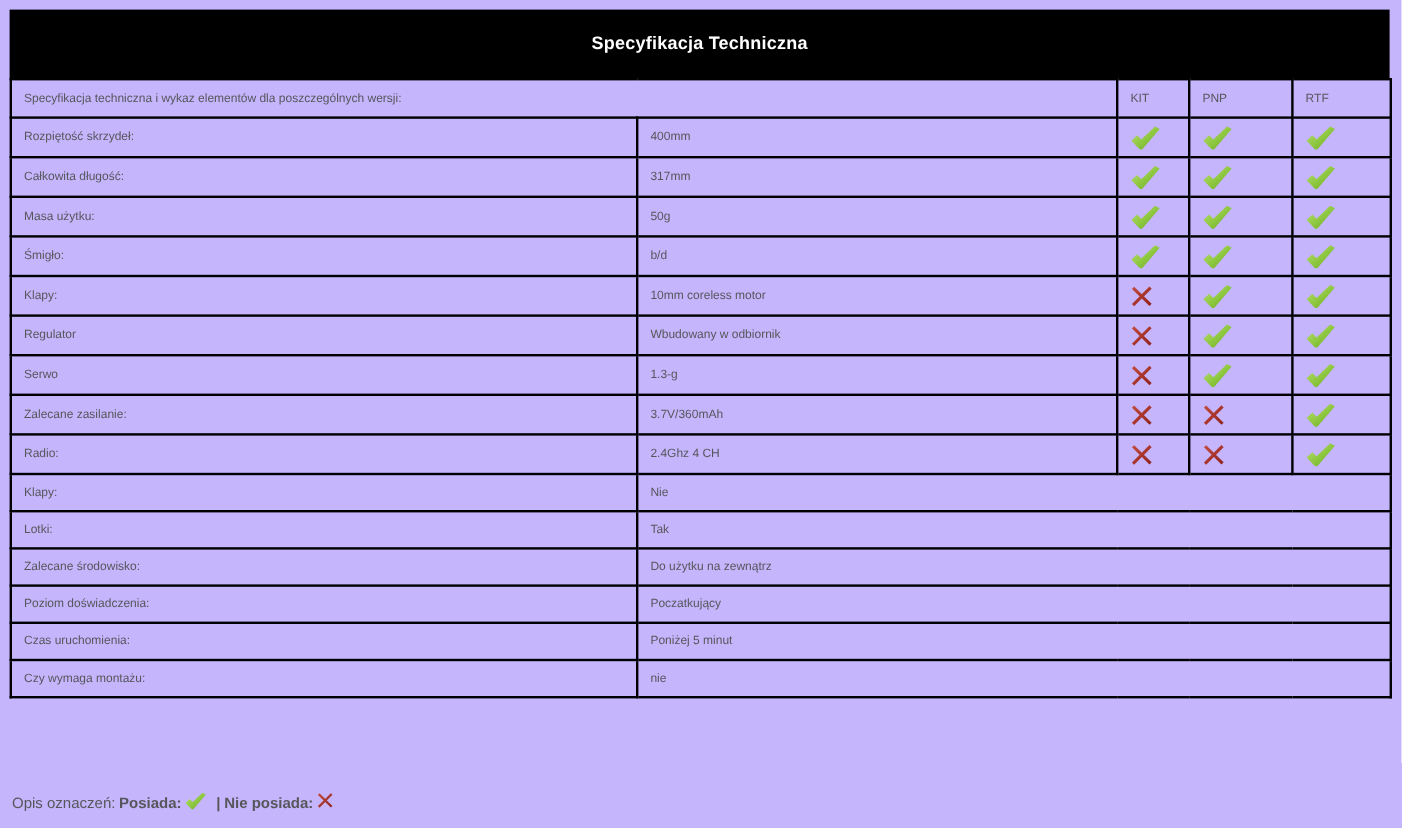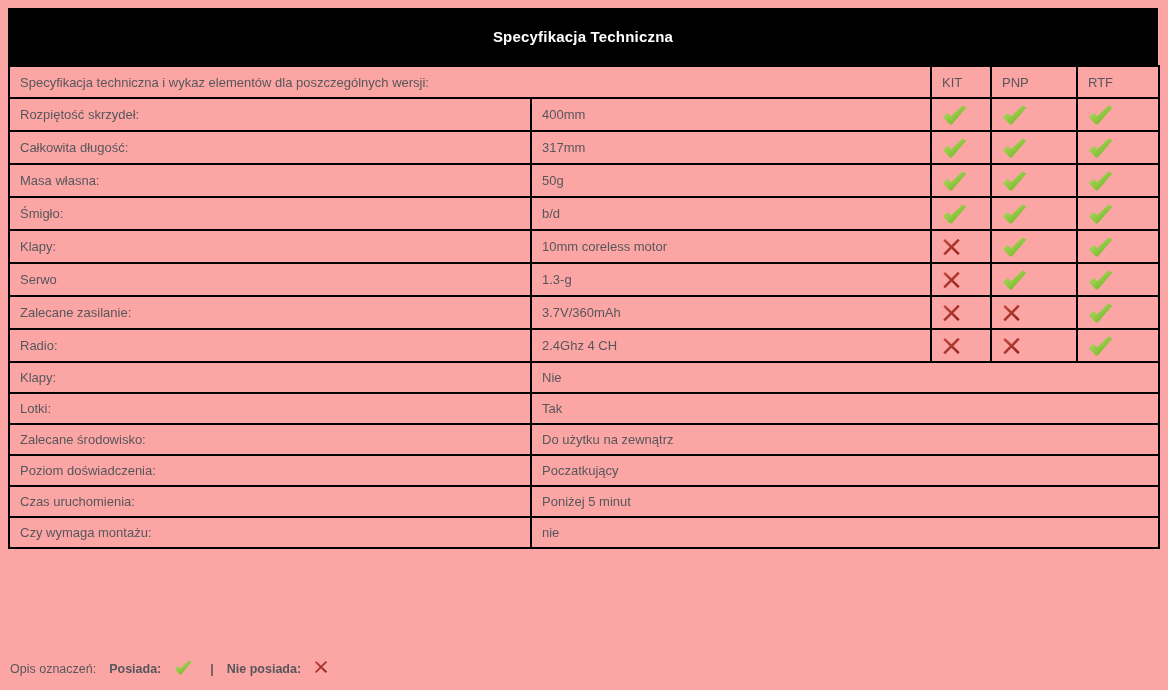--- a/index.html
+++ b/index.html
@@ -1,52 +1,52 @@
 <!DOCTYPE html>
 <html><head>
 <meta charset="utf-8">
 <style>
   html,body{margin:0;padding:0;background:#fff;}
   .page{
     position:relative;
     width:1168px;height:690px;
-    background:#fca5a5;
+    background:#c4b5fd;
     font-family:"Liberation Sans",sans-serif;
     color:#57575b;
     overflow:hidden;
   }
   .spec-block{position:absolute;left:8px;top:8px;width:1150px;}
   .title-bar{
     background:#000;color:#fff;
     height:57px;line-height:57px;
     text-align:center;font-weight:bold;font-size:15px;
     letter-spacing:.2px;
   }
   table.spec-table{
     border-collapse:collapse;width:100%;table-layout:fixed;
-    font-size:13px;color:#57575b;
+    font-size:10px;color:#57575b;
   }
   table.spec-table td{
     border:2px solid #000;
     vertical-align:middle;
     padding:0 10px;
     overflow:hidden;white-space:nowrap;
   }
   tr.hdr{height:32px;}
   tr.spec{height:33px;}
   tr.info{height:31px;}
   td.c-mark{padding:0 0 0 8px;}
   td.rtf{border:3px solid #d41f26;}
   .c-mark svg{display:block;}
   svg.svg-check{width:25px;height:20px;}
   svg.svg-cross{width:19px;height:18px;}
   .legend{
     position:absolute;left:10px;top:662px;
     font-size:12.5px;color:#57575b;
-    display:flex;align-items:center;gap:13px;
+    display:flex;align-items:center;gap:3px;
     white-space:pre;
   }
   .legend b{font-weight:bold;}
   .legend .icon{display:inline-flex;align-items:center;}
   .legend svg.svg-check{width:18px;height:15px;margin-top:-4px;}
   .legend svg.svg-cross{width:14px;height:14px;margin-top:-4px;}
   .defs-holder{position:absolute;width:0;height:0;overflow:hidden;}
 </style>
 </head>
 <body>
@@ -107,21 +107,21 @@
                   <path d="M0.8 12.3 L5.6 7.8 L9.1 11.3 L20.5 0.4 L24.4 2.5 L9.8 19.6 L7.9 19.6 Z" fill="url(#gradCheck)"></path>
                 </svg></span></td>
             <td class="c-mark"><span><svg class="svg-check" viewBox="0 0 25 20">
                   <path d="M0.8 12.3 L5.6 7.8 L9.1 11.3 L20.5 0.4 L24.4 2.5 L9.8 19.6 L7.9 19.6 Z" fill="url(#gradCheck)"></path>
                 </svg></span></td>
             <td class="c-mark rtf"><span><svg class="svg-check" viewBox="0 0 25 20">
                   <path d="M0.8 12.3 L5.6 7.8 L9.1 11.3 L20.5 0.4 L24.4 2.5 L9.8 19.6 L7.9 19.6 Z" fill="url(#gradCheck)"></path>
                 </svg></span></td>
           </tr>
           <tr class="spec">
-            <td>Masa własna:</td>
+            <td>Masa użytku:</td>
             <td>50g</td>
             <td class="c-mark"><span><svg class="svg-check" viewBox="0 0 25 20">
                   <path d="M0.8 12.3 L5.6 7.8 L9.1 11.3 L20.5 0.4 L24.4 2.5 L9.8 19.6 L7.9 19.6 Z" fill="url(#gradCheck)"></path>
                 </svg></span></td>
             <td class="c-mark"><span><svg class="svg-check" viewBox="0 0 25 20">
                   <path d="M0.8 12.3 L5.6 7.8 L9.1 11.3 L20.5 0.4 L24.4 2.5 L9.8 19.6 L7.9 19.6 Z" fill="url(#gradCheck)"></path>
                 </svg></span></td>
             <td class="c-mark rtf"><span><svg class="svg-check" viewBox="0 0 25 20">
                   <path d="M0.8 12.3 L5.6 7.8 L9.1 11.3 L20.5 0.4 L24.4 2.5 L9.8 19.6 L7.9 19.6 Z" fill="url(#gradCheck)"></path>
                 </svg></span></td>
@@ -135,20 +135,36 @@
             <td class="c-mark"><span><svg class="svg-check" viewBox="0 0 25 20">
                   <path d="M0.8 12.3 L5.6 7.8 L9.1 11.3 L20.5 0.4 L24.4 2.5 L9.8 19.6 L7.9 19.6 Z" fill="url(#gradCheck)"></path>
                 </svg></span></td>
             <td class="c-mark rtf"><span><svg class="svg-check" viewBox="0 0 25 20">
                   <path d="M0.8 12.3 L5.6 7.8 L9.1 11.3 L20.5 0.4 L24.4 2.5 L9.8 19.6 L7.9 19.6 Z" fill="url(#gradCheck)"></path>
                 </svg></span></td>
           </tr>
           <tr class="spec">
             <td>Klapy:</td>
             <td>10mm coreless motor</td>
+            <td class="c-mark"><span><svg class="svg-cross" viewBox="0 0 20 19">
+                  <g stroke="url(#gradCross)" stroke-width="2.7" fill="none">
+                    <path d="M2.3 2.0 L17.7 17.0"></path>
+                    <path d="M17.7 1.8 L2.3 17.2"></path>
+                  </g>
+                </svg></span></td>
+            <td class="c-mark"><span><svg class="svg-check" viewBox="0 0 25 20">
+                  <path d="M0.8 12.3 L5.6 7.8 L9.1 11.3 L20.5 0.4 L24.4 2.5 L9.8 19.6 L7.9 19.6 Z" fill="url(#gradCheck)"></path>
+                </svg></span></td>
+            <td class="c-mark rtf"><span><svg class="svg-check" viewBox="0 0 25 20">
+                  <path d="M0.8 12.3 L5.6 7.8 L9.1 11.3 L20.5 0.4 L24.4 2.5 L9.8 19.6 L7.9 19.6 Z" fill="url(#gradCheck)"></path>
+                </svg></span></td>
+          </tr>
+          <tr class="spec">
+            <td>Regulator</td>
+            <td>Wbudowany w odbiornik</td>
             <td class="c-mark"><span><svg class="svg-cross" viewBox="0 0 20 19">
                   <g stroke="url(#gradCross)" stroke-width="2.7" fill="none">
                     <path d="M2.3 2.0 L17.7 17.0"></path>
                     <path d="M17.7 1.8 L2.3 17.2"></path>
                   </g>
                 </svg></span></td>
             <td class="c-mark"><span><svg class="svg-check" viewBox="0 0 25 20">
                   <path d="M0.8 12.3 L5.6 7.8 L9.1 11.3 L20.5 0.4 L24.4 2.5 L9.8 19.6 L7.9 19.6 Z" fill="url(#gradCheck)"></path>
                 </svg></span></td>
             <td class="c-mark rtf"><span><svg class="svg-check" viewBox="0 0 25 20">

